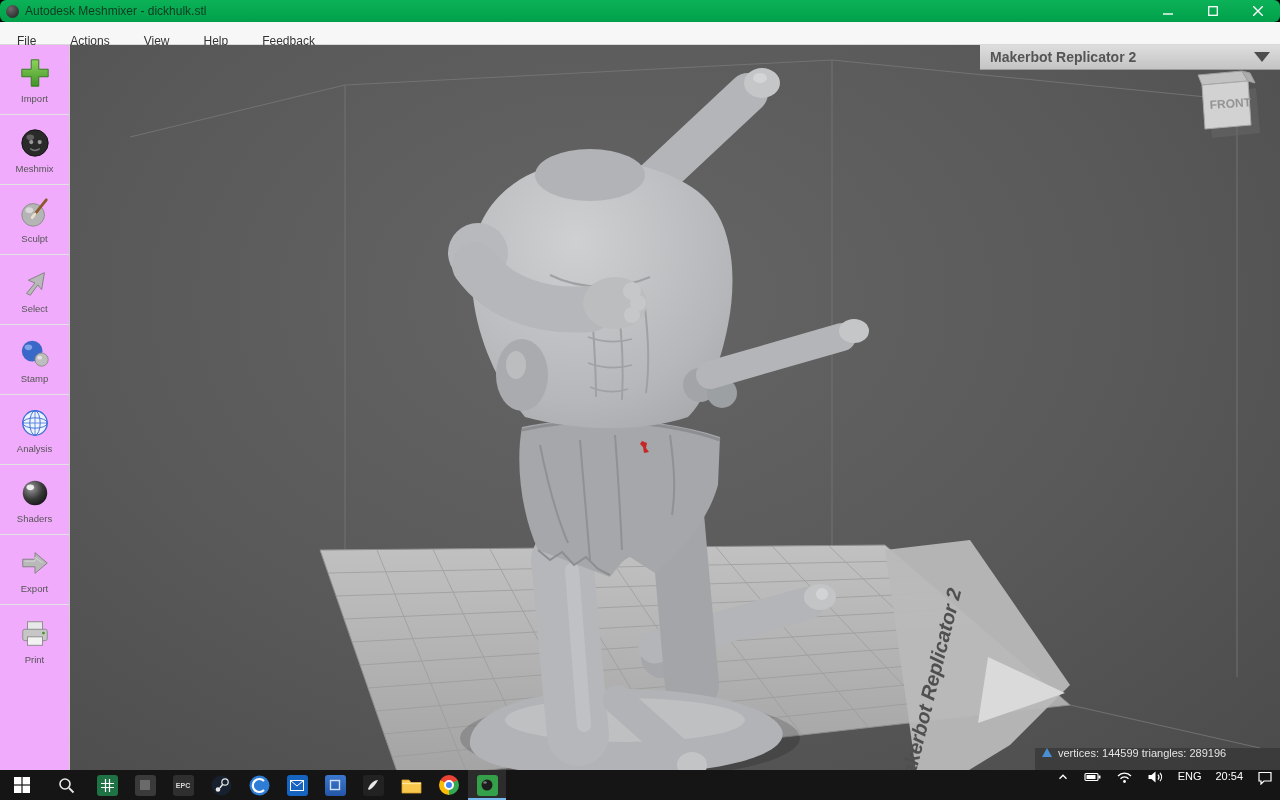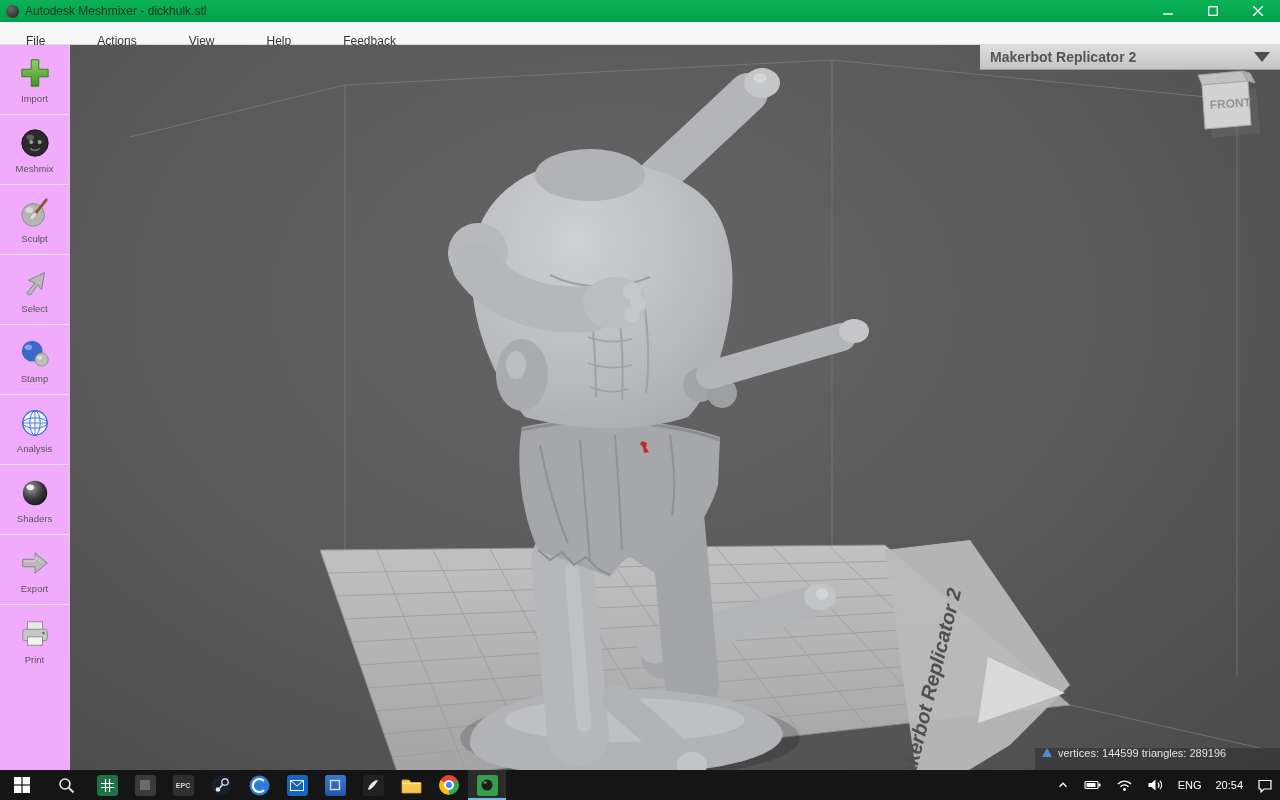--- a/index.html
+++ b/index.html
@@ -1,32 +1,32 @@
 <!DOCTYPE html>
 <html><head>
 <meta charset="utf-8">
 <style>
   * { box-sizing: border-box; margin: 0; padding: 0; }
   html,body { width:1280px; height:800px; overflow:hidden; font-family:"Liberation Sans",sans-serif; background:#000; }
   #app { position:relative; width:1280px; height:800px; }
 
   
   .titlebar { position:absolute; left:0; top:0; width:1280px; height:22px;
-    background:linear-gradient(#0cb257,#00a04a); display:flex; align-items:center; }
+    background:linear-gradient(#0cb257,#00a04a); display:flex; align-items:center;border-radius:6px; }
   .titlebar .appicon { width:13px; height:13px; border-radius:50%;
     background:radial-gradient(circle at 35% 30%, #6a6a6a, #1b1b1b); margin:0 6px 0 6px; }
   .titlebar .title { font-size:12px; color:#103a22; font-weight:normal; }
   .win-controls { margin-left:auto; display:flex; height:22px; }
   .win-btn { width:45px; height:22px; display:flex; align-items:center; justify-content:center; }
   .win-btn svg { display:block; }
 
   
   .menubar { position:absolute; left:0; top:22px; width:1280px; height:23px;
     background:#f7f7f7; border-bottom:1px solid #d9d9d9; display:flex; align-items:center; }
-  .menu-item { font-size:12px; color:#333; padding:0 26px; line-height:22px; cursor:default;margin-top:16px; }
+  .menu-item { font-size:12px; color:#333; padding:0 17px; line-height:22px; cursor:default;margin-top:16px; }
 
   
   .sidebar { position:absolute; left:0; top:45px; width:70px; height:725px;
     background:#f0abfc; border-right:1px solid #cfcfcf; }
   .tool { height:70px; display:flex; flex-direction:column; align-items:center;
     justify-content:center; border-bottom:1px solid #e2e2e2; }
   .tool:last-child { border-bottom:none; }
   .tool .ticon { width:36px; height:36px; display:flex; align-items:center; justify-content:center; }
   .tool .tlabel { font-size:9.5px; color:#555; margin-top:2px; }
 
@@ -53,21 +53,21 @@
     background:#151515; display:flex; align-items:center; color:#fff; }
   .tb-btn { width:44px; height:30px; display:flex; align-items:center; justify-content:center; }
   .app-btn { width:38px; height:30px; display:flex; align-items:center; justify-content:center; }
   .app-btn.active { background:rgba(255,255,255,.10); box-shadow:inset 0 -2px 0 #76b9ed; }
   .tile { width:21px; height:21px; border-radius:3px; display:flex; align-items:center; justify-content:center; }
   .chrome-ball { width:20px; height:20px; border-radius:50%; position:relative;
     background:conic-gradient(from -60deg,#ea4335 0 120deg,#34a853 0 240deg,#fbbc05 0 360deg); }
   .chrome-ball::after { content:""; position:absolute; inset:5px; background:#4285f4;
     border:2px solid #fff; border-radius:50%; }
   .tray { margin-left:auto; display:flex; align-items:center; height:30px; }
-  .tray-btn { height:30px; display:flex; align-items:center; justify-content:center; padding:0 7px; }
+  .tray-btn { height:30px; display:flex; align-items:flex-start; justify-content:center; padding:0 7px; }
   .tray-text { font-size:11px; color:#fff; }
 </style>
 </head>
 <body>
 
 <div id="app">
 
   <div class="titlebar">
     <div class="appicon"></div>
     <span class="title">Autodesk Meshmixer - dickhulk.stl</span>

